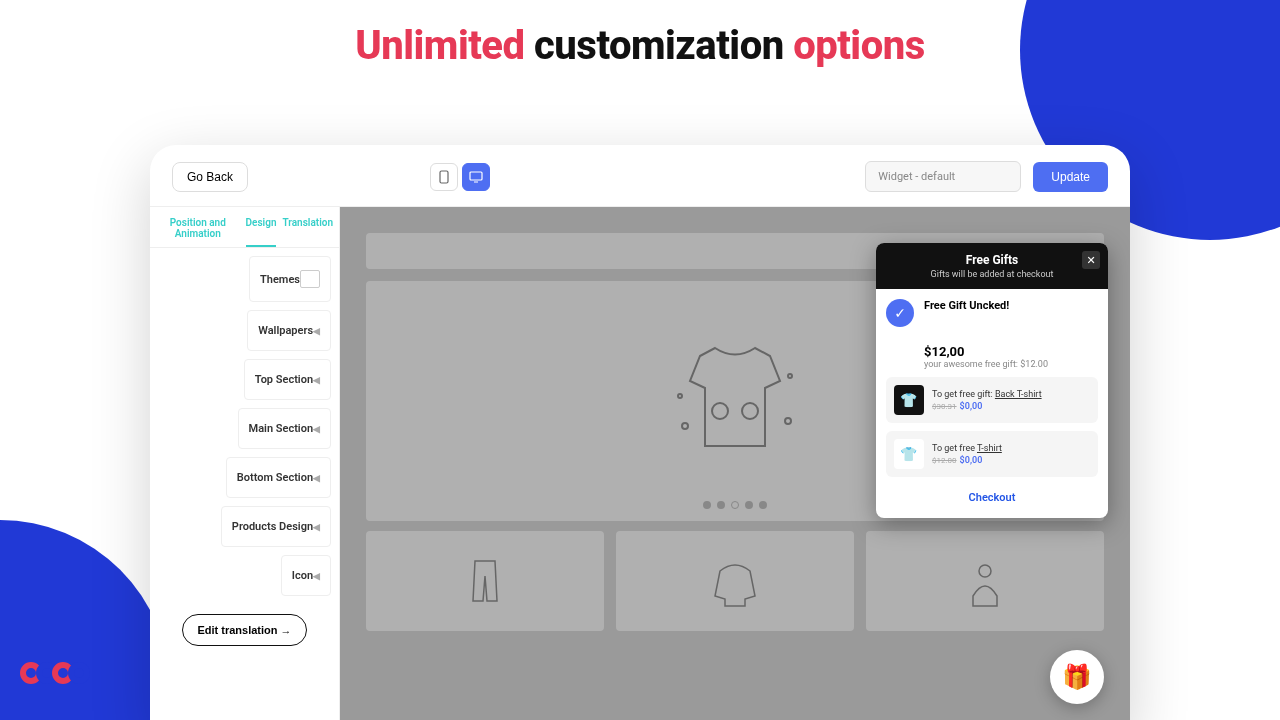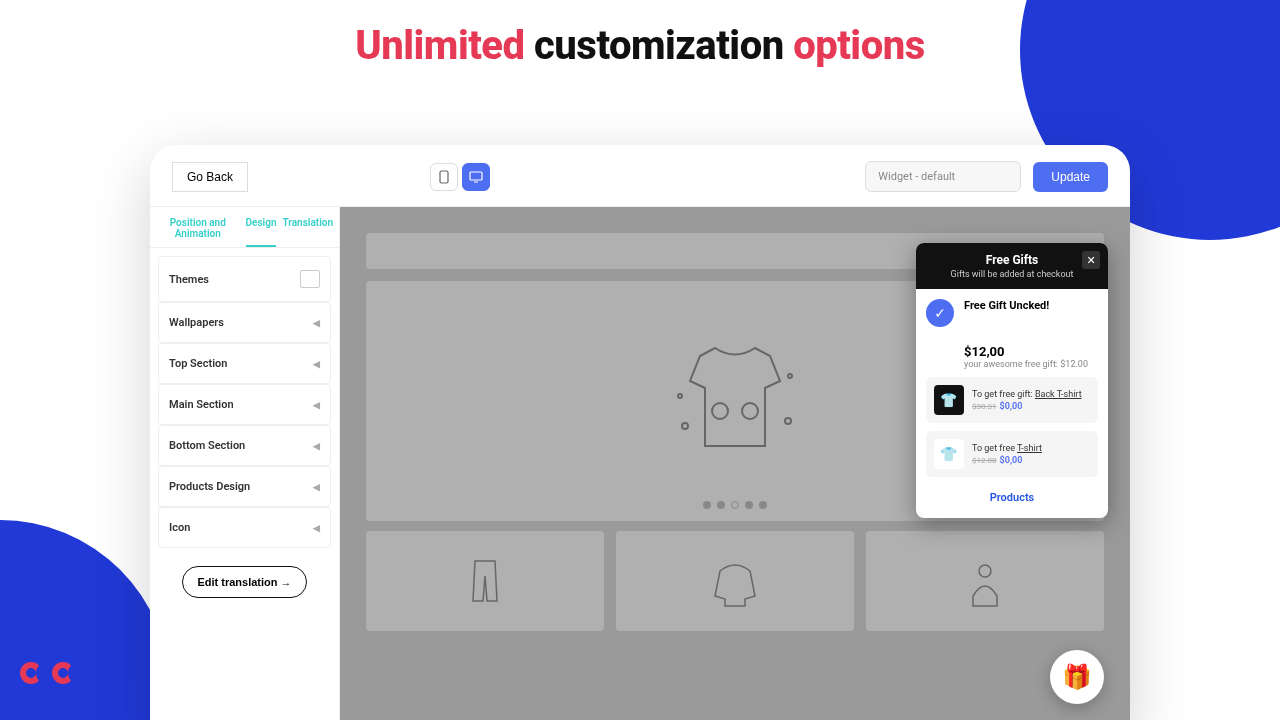--- a/index.html
+++ b/index.html
@@ -10,50 +10,50 @@
 
 .headline { text-align: center; margin-top: 22px; font-size: 40px; font-weight: 800; letter-spacing: -0.5px; color: #111; position: relative; z-index: 2; }
 .headline .accent { color: #e63956; }
 
 .logo { position: absolute; left: 20px; bottom: 36px; z-index: 2; display: flex; align-items: center; }
 .logo-o { width: 22px; height: 22px; border: 6px solid; border-radius: 50%; display: inline-block; }
 
 .app-window { position: absolute; left: 150px; top: 145px; right: 150px; bottom: -10px; background: #fff; border-radius: 26px 26px 0 0; box-shadow: 0 18px 60px rgba(0,0,0,0.18); z-index: 3; overflow: hidden; }
 
 .toolbar { display: flex; align-items: center; padding: 16px 22px 14px; border-bottom: 1px solid #eee; gap: 12px; }
-.btn-goback { padding: 7px 14px; border: 1px solid #ddd; background: #fff; border-radius: 0; font-size: 12px; cursor: pointer; }
+.btn-goback { padding: 7px 14px; border: 1px solid #ddd; background: #fff; border-radius: 8px; font-size: 12px; cursor: pointer; }
 .device-toggle { display: flex; gap: 4px; margin-left: 170px; }
 .device-btn { width: 28px; height: 28px; border-radius: 6px; display: flex; align-items: center; justify-content: center; font-size: 14px; border: 1px solid #ddd; background: #fff; cursor: pointer; }
 .device-btn.active { background: #4e6ef2; border-color: #4e6ef2; color: #fff; }
 .spacer { flex: 1; }
 .widget-select { padding: 8px 12px; border: 1px solid #ddd; background: #f7f7f7; border-radius: 6px; font-size: 11px; color: #888; width: 156px; }
 .btn-update { padding: 8px 18px; background: #4e6ef2; color: #fff; border: none; border-radius: 6px; font-size: 12px; cursor: pointer; }
 
 .body-row { display: flex; height: calc(100% - 62px); }
 .sidebar { width: 190px; border-right: 1px solid #eee; display: flex; flex-direction: column; font-size: 11px; }
 .tabs { display: flex; justify-content: space-around; padding: 10px 6px 0; gap: 6px; border-bottom: 1px solid #eee; }
 .tab { color: #36cfc9; font-weight: 600; font-size: 10px; text-align: center; padding-bottom: 8px; cursor: pointer; }
 .tab.active { border-bottom: 2px solid #36cfc9; }
-.panel-list { display: flex; flex-direction: column; padding: 8px; }
+.panel-list { display: flex; flex-direction: column; gap: 8px; padding: 8px; align-items: flex-end; }
 .panel-item { border: 1px solid #eee; border-radius: 4px; padding: 13px 10px; display: flex; justify-content: space-between; align-items: center; font-size: 11px; font-weight: 600; color: #333; cursor: pointer; }
 .panel-item .chev { color: #aaa; font-size: 9px; }
 .theme-thumb { width: 20px; height: 18px; border: 1px solid #ccc; border-radius: 2px; }
 .edit-trans { margin: 10px auto; padding: 9px 14px; border: 1px solid #111; border-radius: 16px; font-size: 11px; font-weight: 600; cursor: pointer; background: #fff; }
 
 .preview { flex: 1; background: #9a9a9a; position: relative; padding: 26px; }
 .prev-header { height: 36px; background: #b0b0b0; border-radius: 4px; margin-bottom: 12px; }
 .hero { height: 240px; background: #b0b0b0; border-radius: 4px; position: relative; display: flex; align-items: center; justify-content: center; }
 .shirt { stroke: #666; fill: none; stroke-width: 2; }
 .dots { position: absolute; bottom: 12px; display: flex; gap: 6px; }
 .dots span { width: 8px; height: 8px; border-radius: 50%; background: #888; }
 .dots span:nth-child(3) { border: 1px solid #888; background: transparent; }
 .prod-row { display: flex; gap: 12px; margin-top: 10px; }
 .prod-card { flex: 1; height: 100px; background: #b0b0b0; border-radius: 4px; display: flex; align-items: center; justify-content: center; }
 
-.widget { position: absolute; right: 22px; top: 36px; width: 192px; background: #fff; border-radius: 8px; box-shadow: 0 6px 24px rgba(0,0,0,0.35); overflow: hidden; z-index: 10; }
+.widget { position: absolute; right: 22px; top: 36px; width: 232px; background: #fff; border-radius: 8px; box-shadow: 0 6px 24px rgba(0,0,0,0.35); overflow: hidden; z-index: 10; }
 .widget-head { background: #111; color: #fff; text-align: center; padding: 10px; position: relative; }
 .widget-head h4 { font-size: 12px; font-weight: 700; }
 .widget-head p { font-size: 9px; color: #ccc; margin-top: 2px; }
 .widget-close { position: absolute; right: 8px; top: 8px; width: 18px; height: 18px; background: #333; border-radius: 3px; color: #fff; font-size: 11px; display: flex; align-items: center; justify-content: center; cursor: pointer; }
 .widget-body { padding: 10px; display: flex; flex-direction: column; gap: 8px; }
 .unlock-row { display: flex; gap: 10px; align-items: flex-start; }
 .check-circ { width: 28px; height: 28px; background: #4e6ef2; border-radius: 50%; color: #fff; display: flex; align-items: center; justify-content: center; font-size: 14px; flex-shrink: 0; }
 .unlock-txt h5 { font-size: 11px; font-weight: 700; }
 .unlock-txt .price { font-size: 13px; font-weight: 700; margin-top: 32px; }
 .unlock-txt .sub { font-size: 9px; color: #888; }
@@ -214,21 +214,21 @@
               <div class="prices"><span class="old">$30.31</span><span class="new">$0,00</span></div>
             </div>
           </div>
           <div class="gift-card">
             <div class="gift-thumb">👕</div>
             <div class="gift-info">
               <span>To get free </span><span class="link">T-shirt</span>
               <div class="prices"><span class="old">$12.00</span><span class="new">$0,00</span></div>
             </div>
           </div>
-          <div class="checkout">Products</div>
+          <div class="checkout">Checkout</div>
         </div>
       </div>
 
       <div class="fab">
         <span>🎁</span>
       </div>
     </div>
 
   </div>
 </div>

